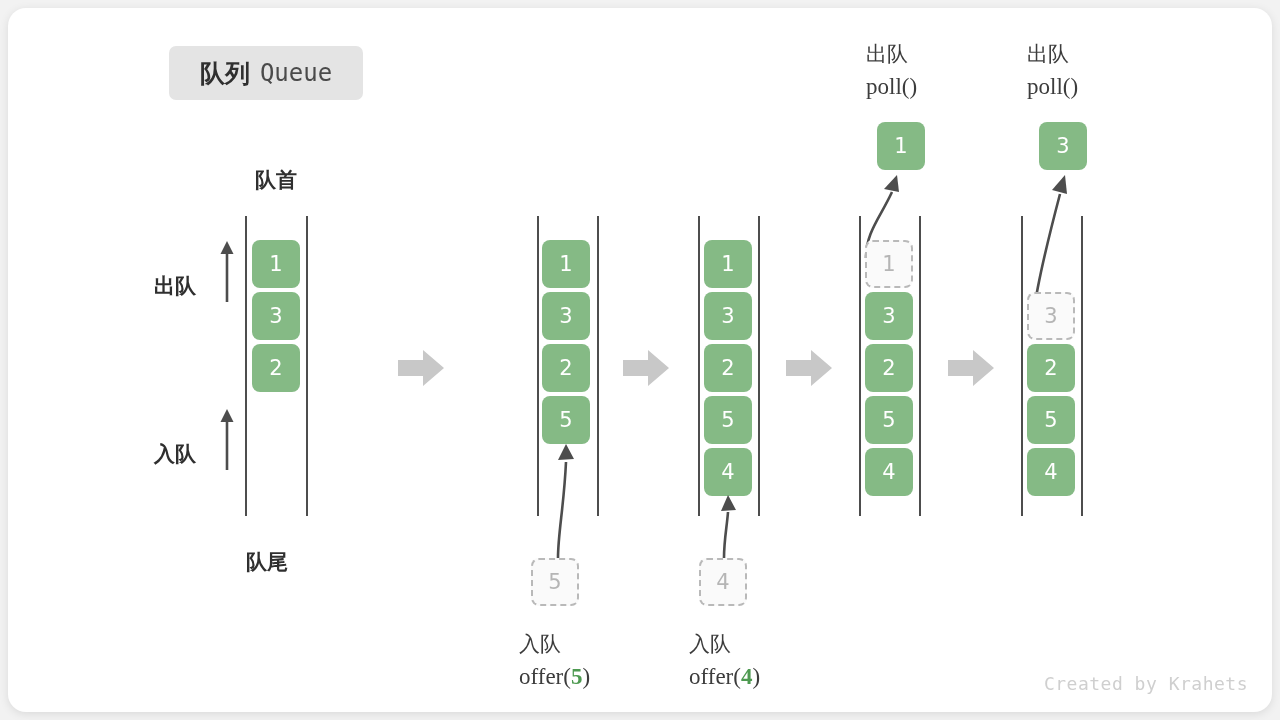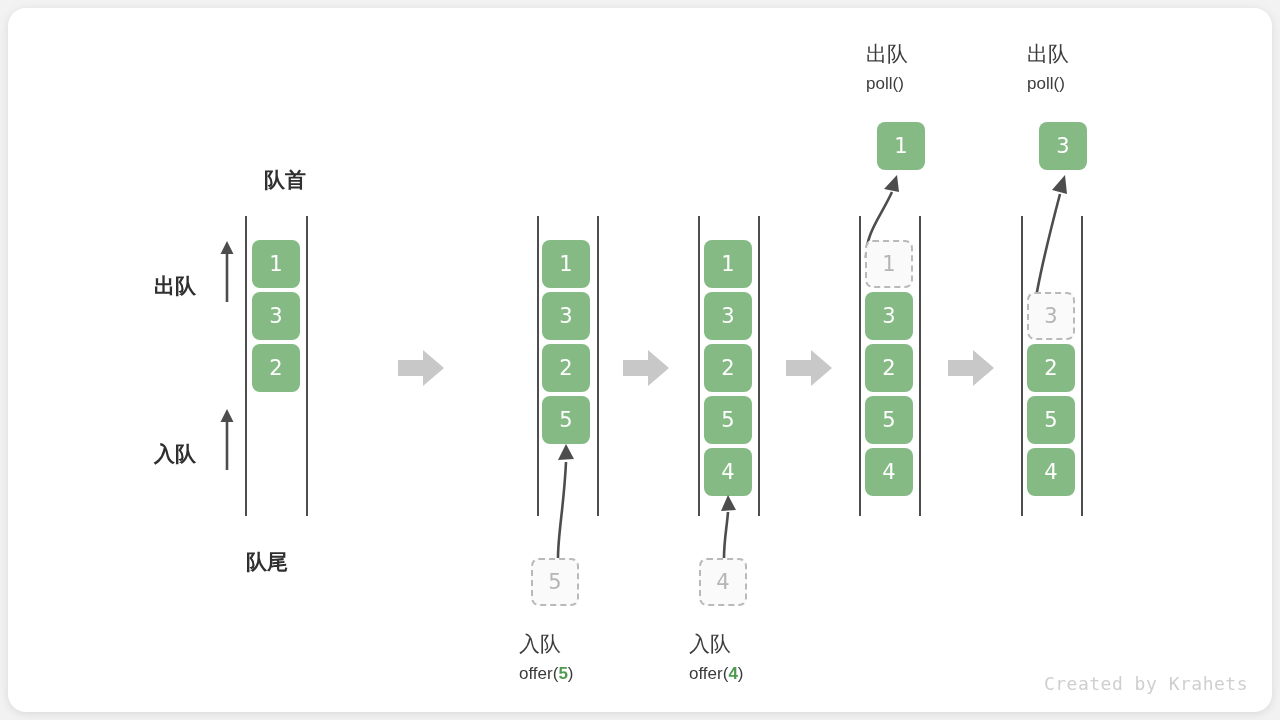--- a/index.html
+++ b/index.html
@@ -48,22 +48,22 @@
   }
   .oplabel {
     font-family: "DejaVu Sans", "Liberation Sans", sans-serif;
     color: #3c3c3c;
     font-size: 21px;
     white-space: nowrap;
     line-height: 36px;
     text-align: left;
   }
   .mono {
-    font-family: Liberation Sans, sans-serif;
-    font-size: 17px;
+    font-family: Liberation Serif, serif;
+    font-size: 23px;
     color: #3c3c3c;
     white-space: nowrap;
     text-align: right;
   }
   .mono .hl { color: #4e9a51; font-weight: bold; }
 
   
   .rail {
     width: 2px;
     background: #4d4d4d;
@@ -99,22 +99,26 @@
     font-size: 18px;
     color: #cfcfcf;
     letter-spacing: 0.5px;
   }
 </style>
 </head>
 <body>
 
 <div id="card">
 
-
-  <div class="abs cnlabel" style="left:238px; top:158px; width:60px; text-align:right;">队首</div>
+  <div class="abs" id="title-badge">
+    <span class="cn">队列</span>
+    <span class="en">Queue</span>
+  </div>
+
+  <div class="abs cnlabel" style="left:238px; top:158px; width:60px; text-align:center;">队首</div>
 
   <div class="abs cnlabel" style="left:238px; top:540px; width:60px; ">队尾</div>
 
   <div class="abs cnlabel" style="left:146px; top:264px;">出队</div>
   <svg class="abs upArrowSvg" style="left:210px; top:232px;" width="18" height="62">
     <line x1="9" y1="62" x2="9" y2="12" stroke="#4d4d4d" stroke-width="2.6"></line>
     <polygon points="9,1 2.5,14 15.5,14" fill="#4d4d4d"></polygon>
   </svg>
 
   <div class="abs cnlabel" style="left:146px; top:432px;">入队</div>

